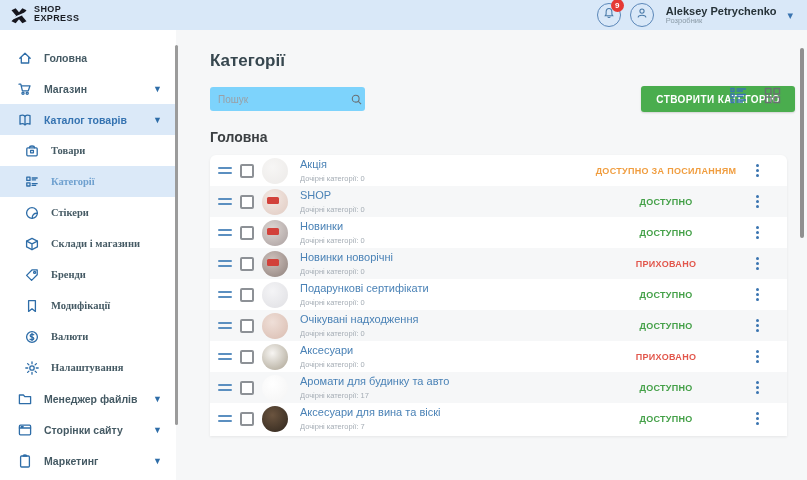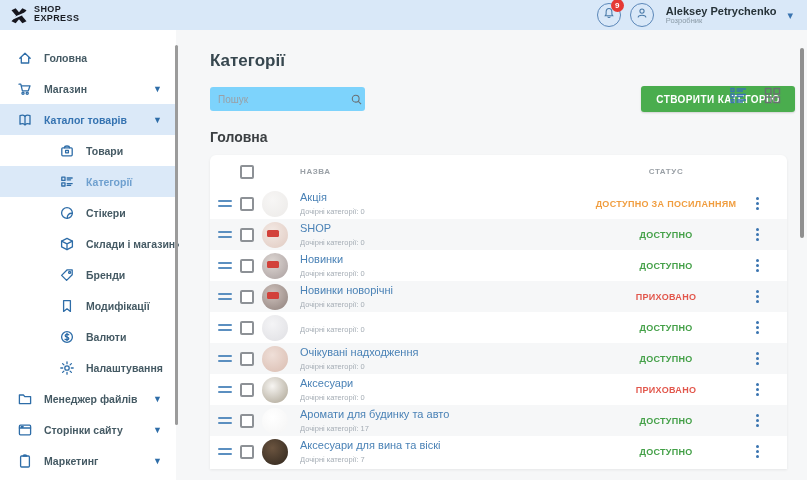--- a/index.html
+++ b/index.html
@@ -20,21 +20,21 @@
     background:#e53935; color:#fff; font-size:8px; font-weight:700; display:flex; align-items:center;
     justify-content:center; padding:0 2px; }
   .tb-user { display:flex; flex-direction:column; line-height:1.1; margin-left:3px; }
   .tb-name { font-size:11px; font-weight:700; color:#263238; }
   .tb-role { font-size:7.5px; color:#8a9aa6; }
   .tb-chevron { color:#3a74b0; font-size:11px; margin-left:2px; cursor:pointer; }
 
   
   #sidebar { position:absolute; left:0; top:30px; bottom:0; width:176px; background:#ffffff; padding-top:12px; }
   .snav { height:31px; display:flex; align-items:center; padding-left:17px; cursor:pointer; position:relative; }
-  .snav.sub { padding-left:59px; }
+  .snav.sub { padding-left:24px;font-family:Liberation Serif, serif; }
   .snav.active { background:#dbe9f8; }
   .sic { width:16px; height:16px; margin-right:11px; flex:0 0 16px; }
   .sic svg { width:16px; height:16px; stroke:#2e6da8; fill:none; stroke-width:1.3; stroke-linecap:round; stroke-linejoin:round; display:block; }
   .slab { font-size:10.5px; font-weight:600; color:#455a64; white-space:nowrap; }
   .snav.active > .slab { color:#3573b1; }
   .snav.active.sub > .slab { color:#6fa0cf; }
   .schev { margin-left:auto; margin-right:14px; color:#2e6da8; font-size:9px; }
   #sidebar-scrollbar { position:absolute; left:175px; top:45px; width:3px; height:380px;
     background:#9b9b9b; border-radius:2px; z-index:6; }
   #content-scrollbar { position:absolute; left:800px; top:48px; width:4px; height:190px;
@@ -310,28 +310,20 @@
             <path d="M10.2 10.2l3.4 3.4"></path>
           </svg>
       </span>
     </div>
     <button class="create-btn">СТВОРИТИ КАТЕГОРІЮ</button>
   </div>
 
   <div class="section-title">Головна</div>
 
   <div class="card">
-    <div class="thead">
-      <span class="drag-sp"></span>
-      <span class="cb"></span>
-      <span class="thumb-sp"></span>
-      <span class="name-col col-head">НАЗВА</span>
-      <span class="status-col col-head">СТАТУС</span>
-      <span class="kebab-col"></span>
-    </div>
     <div id="rows">
         <div class="trow">
     <span class="drag">
             <i></i>
             <i></i>
           </span>
     <span class="cb"></span>
     <span class="thumb" style="background: radial-gradient(circle at 40% 35%, rgb(247, 246, 245), rgb(236, 234, 232));"></span>
     <span class="name-col">
       <div class="rname">Акція</div>
@@ -421,20 +413,21 @@
     </span>
   </div>
         <div class="trow">
     <span class="drag">
             <i></i>
             <i></i>
           </span>
     <span class="cb"></span>
     <span class="thumb" style="background: radial-gradient(circle at 40% 35%, rgb(244, 244, 246), rgb(223, 223, 227));"></span>
     <span class="name-col">
+      <div class="rname">Подарункові сертифікати</div>
       <div class="rsub">Дочірні категорії: 0</div>
     </span>
     <span class="status-col">
             <span class="status-txt" style="color: rgb(67, 160, 71);">ДОСТУПНО</span>
           </span>
     <span class="kebab-col">
       <span class="kebab">
               <i></i>
               <i></i>
               <i></i>

